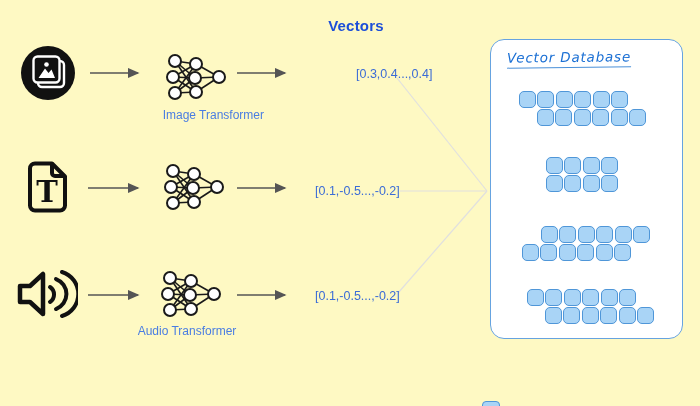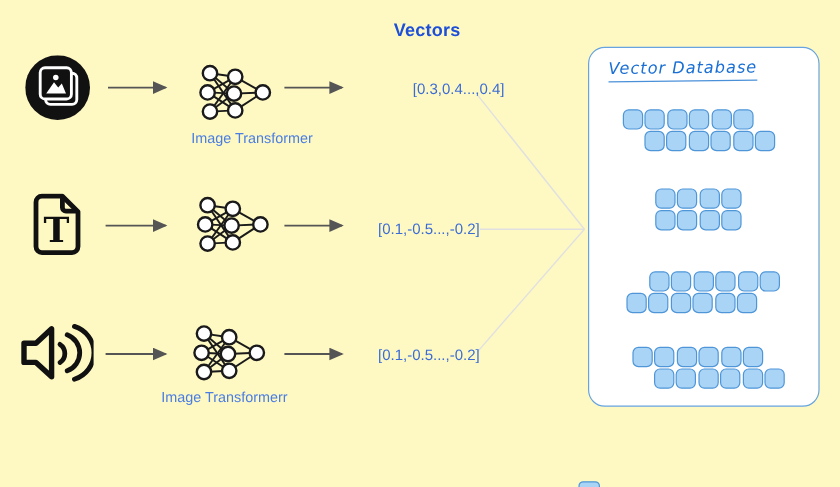--- a/index.html
+++ b/index.html
@@ -96,22 +96,22 @@
     <g fill="#fff" stroke="#1a1a1a" stroke-width="2">
       <circle cx="13" cy="9" r="6"></circle>
         <circle cx="11" cy="25" r="6"></circle>
         <circle cx="13" cy="41" r="6"></circle>
       <circle cx="34" cy="12" r="6"></circle>
         <circle cx="33" cy="26" r="6"></circle>
         <circle cx="34" cy="40" r="6"></circle>
       <circle cx="57" cy="25" r="6"></circle>
     </g>
   </svg>
-  <div class="abs transformer-label" style="left:140px;top:108px;width:140px;">Image Transformer</div>
-  <div class="abs vector-text" style="left:308px;top:67px;padding-left:36px;">[0.3,0.4...,0.4]</div>
+  <div class="abs transformer-label" style="left:124px;top:108px;width:140px;text-align:right;">Image Transformer</div>
+  <div class="abs vector-text" style="left:320px;top:67px;padding-left:36px;">[0.3,0.4...,0.4]</div>
 
   <svg class="abs" style="left:26px;top:161px;" width="44" height="52" viewBox="0 0 44 52">
     <path d="M9,2.5 h17 l13,13 v29 a5,5 0 0 1 -5,5 H9 a5,5 0 0 1 -5,-5 V7.5 a5,5 0 0 1 5,-5 z" fill="none" stroke="#111" stroke-width="4" stroke-linejoin="round"></path>
     <path d="M26,3 v9 a3,3 0 0 0 3,3 h9" fill="none" stroke="#111" stroke-width="4" stroke-linejoin="round"></path>
     <text x="21" y="41" text-anchor="middle" font-family="DejaVu Serif, serif" font-size="29" font-weight="bold" fill="#111">T</text>
   </svg>
 
   <svg class="abs" style="left:160px;top:162px;" width="70" height="52" viewBox="0 0 70 52">
     <g stroke="#1a1a1a" stroke-width="1.6">
       <line x1="13" y1="9" x2="34" y2="12"></line>
@@ -164,21 +164,21 @@
     <g fill="#fff" stroke="#1a1a1a" stroke-width="2">
       <circle cx="13" cy="9" r="6"></circle>
         <circle cx="11" cy="25" r="6"></circle>
         <circle cx="13" cy="41" r="6"></circle>
       <circle cx="34" cy="12" r="6"></circle>
         <circle cx="33" cy="26" r="6"></circle>
         <circle cx="34" cy="40" r="6"></circle>
       <circle cx="57" cy="25" r="6"></circle>
     </g>
   </svg>
-  <div class="abs transformer-label" style="left:117px;top:324px;width:140px;">Image Transformerr</div>
+  <div class="abs transformer-label" style="left:117px;top:324px;width:140px;">Audio Transformer</div>
   <div class="abs vector-text" style="left:315px;top:289px;">[0.1,-0.5...,-0.2]</div>
 
   <div class="abs" id="db-box">
     <div id="db-title">Vector Database</div>
   <div class="chip-row" style="left: 28px; top: 51px;">
         <div class="chip"></div>
         <div class="chip"></div>
         <div class="chip"></div>
         <div class="chip"></div>
         <div class="chip"></div>

